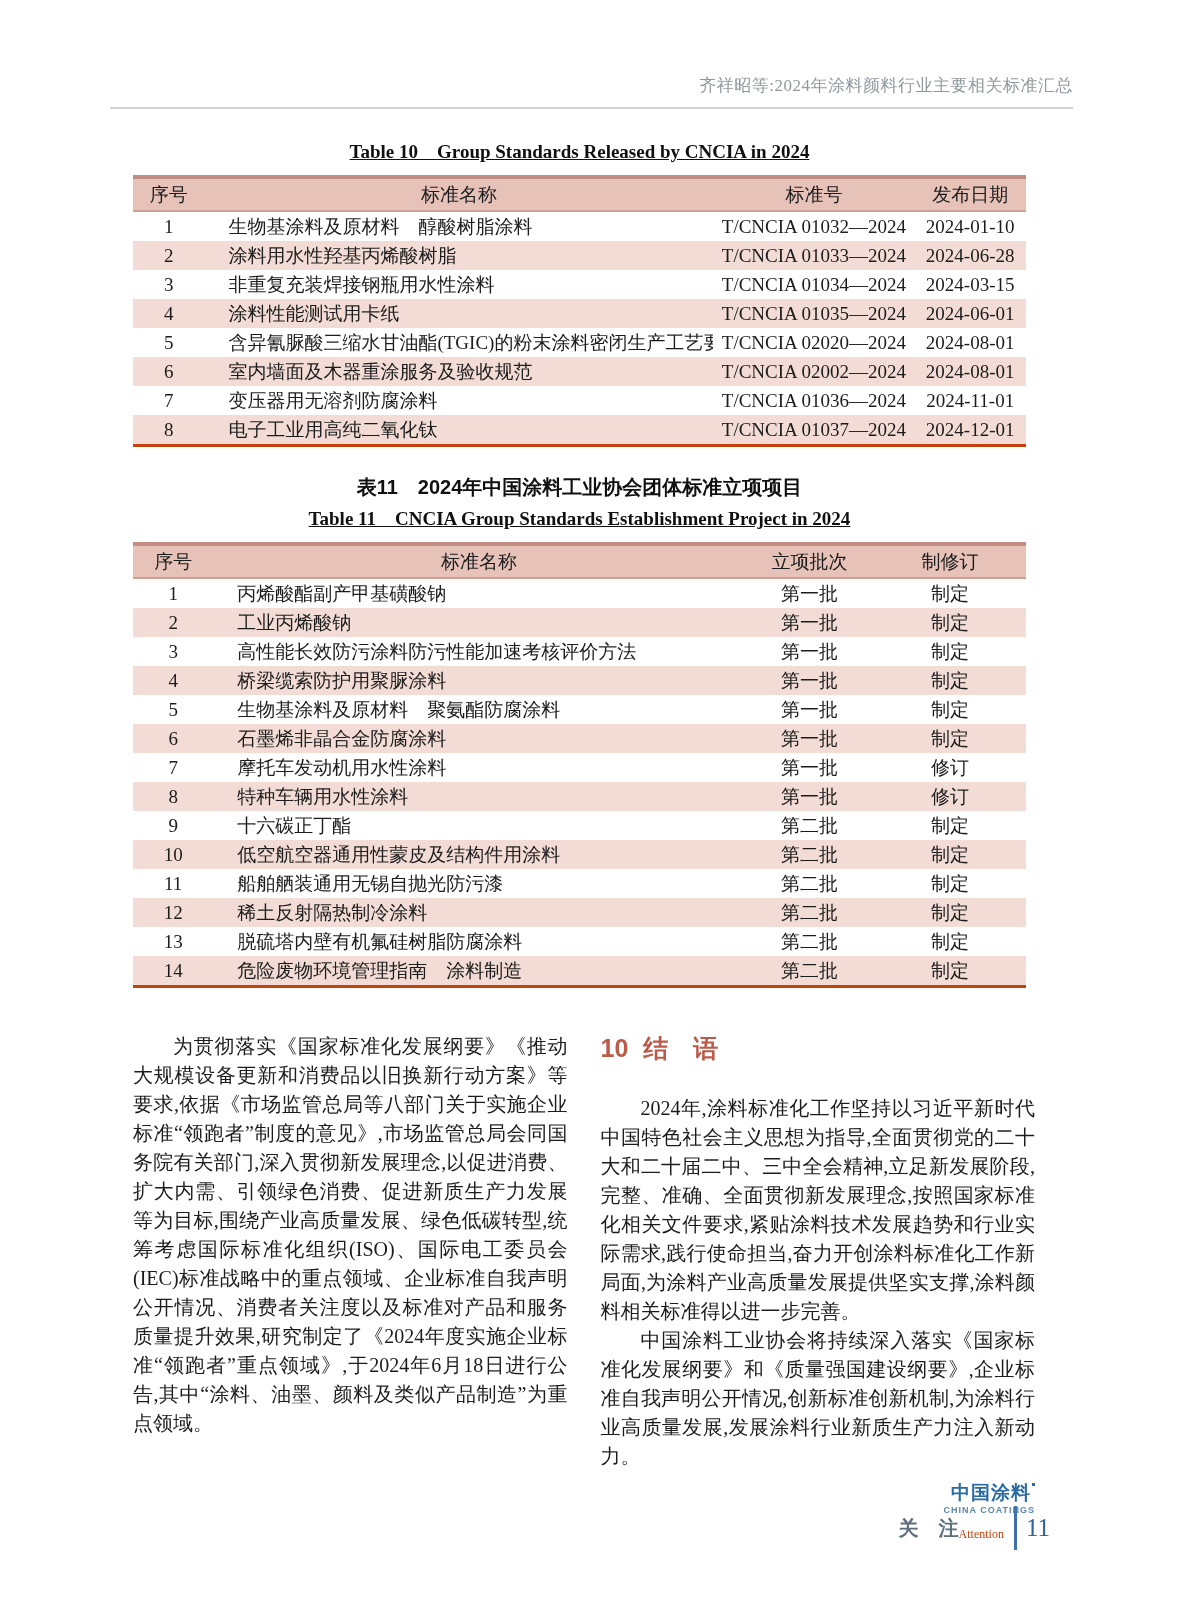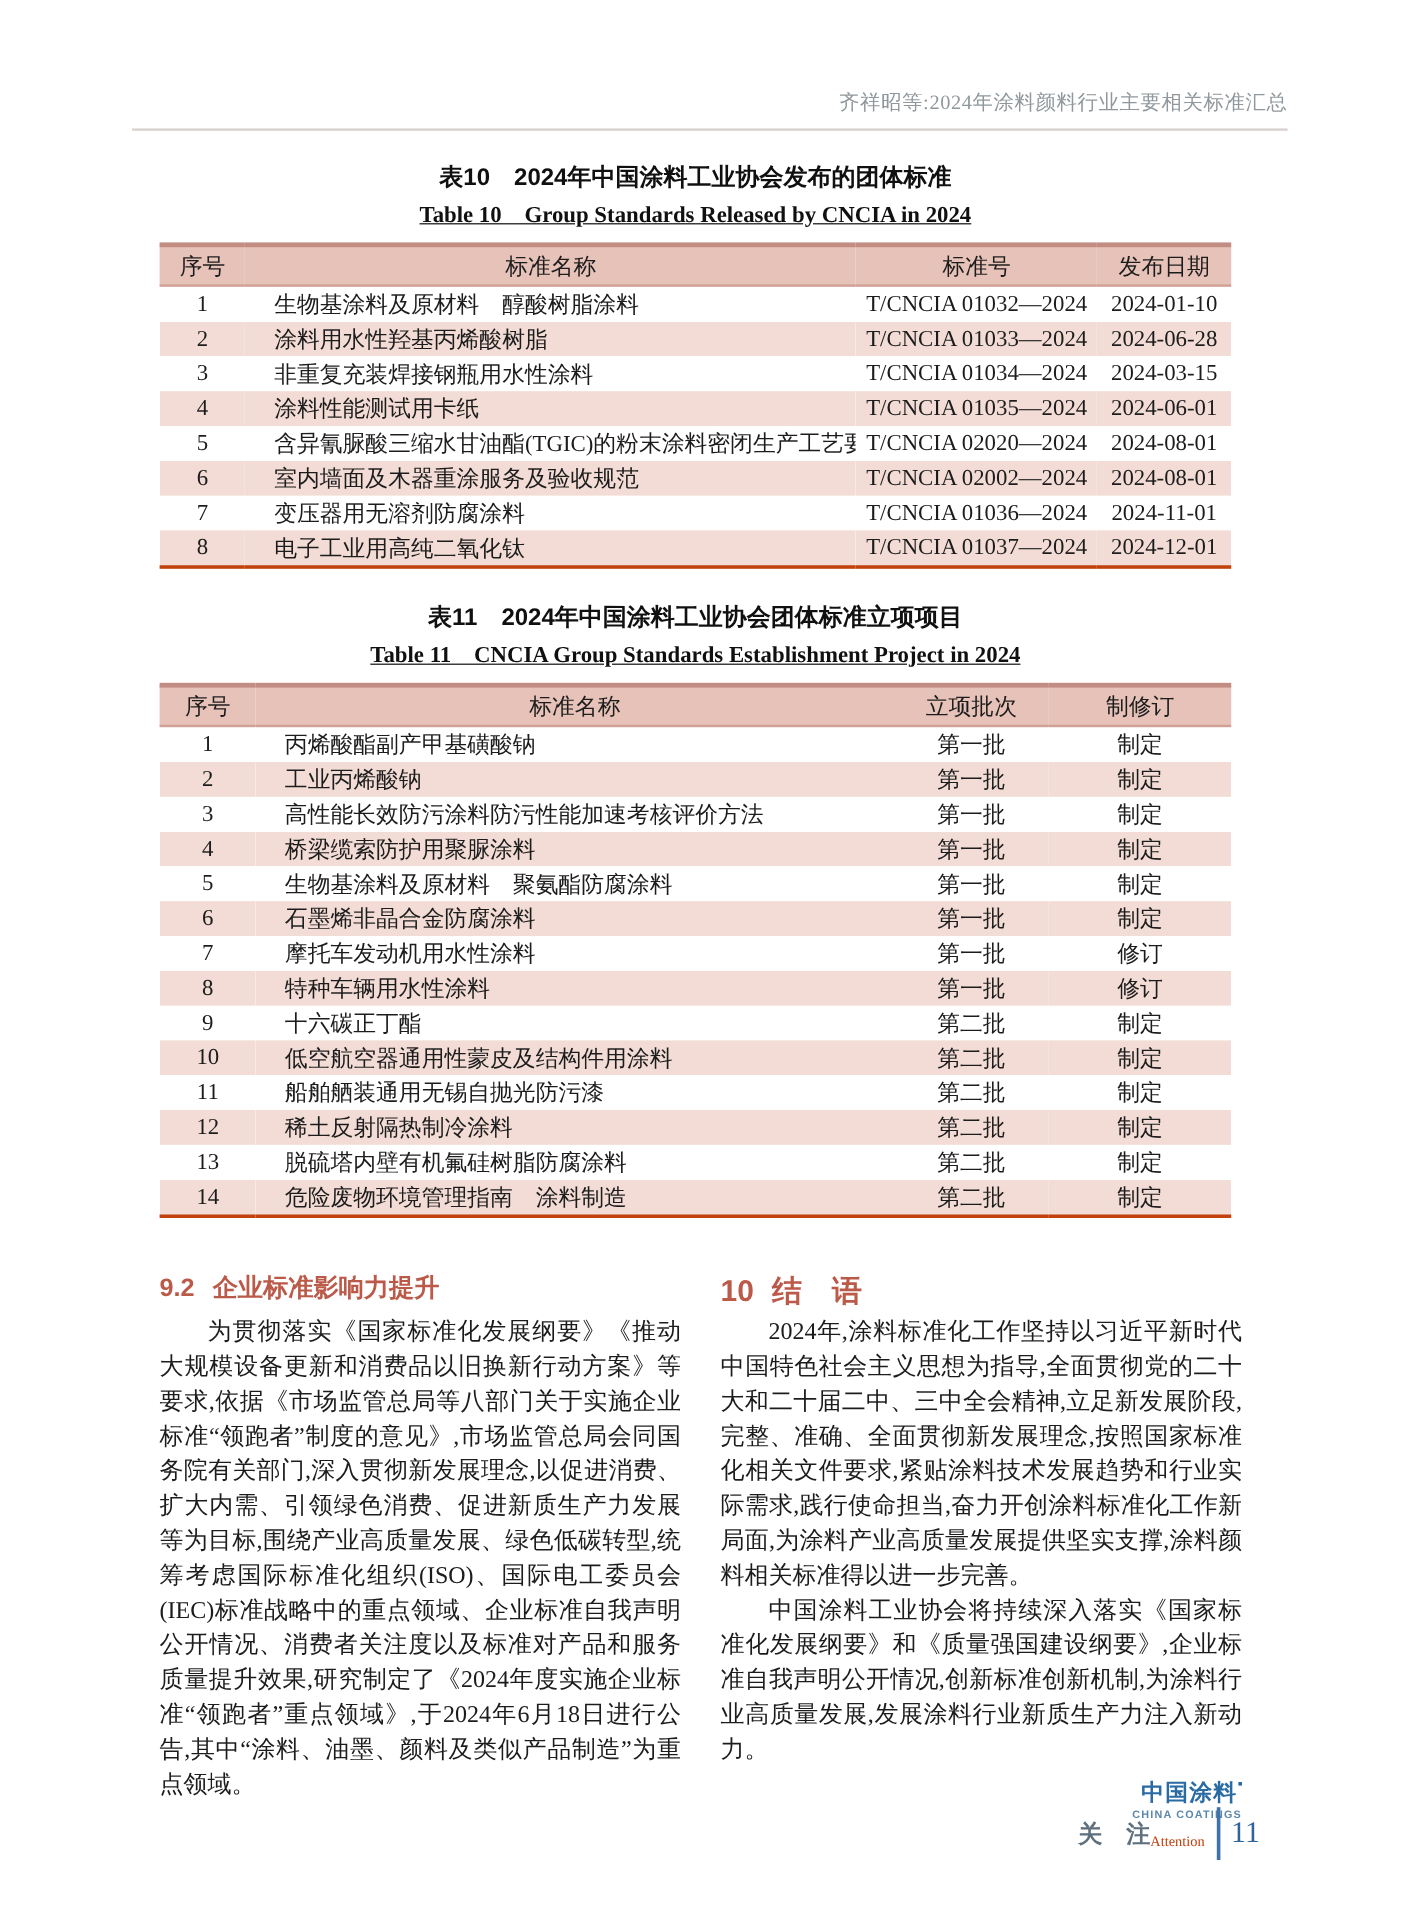--- a/index.html
+++ b/index.html
@@ -43,21 +43,21 @@
   .t11 .c1{width:9%}  .t11 .c2{width:59.5%} .t11 .c3{width:14.5%} .t11 .c4{width:17%}
 
   
   .columns{display:flex;margin:44px 152px 0 133px;gap:33px;}
   .col{flex:1;min-width:0;}
   .sec-heading{
     margin:0 0 9px 0;color:#bb5a49;
     font-family:"Liberation Sans","DejaVu Sans",sans-serif;font-weight:bold;
   }
   .sec-heading.small{font-size:21px;}
-  .sec-heading.large{font-size:25px;margin-bottom:4px;}
+  .sec-heading.large{font-size:25px;margin-bottom:29px;}
   .sec-num{margin-right:15px;}
   .para{
     font-size:20px;line-height:29px;text-align:justify;text-indent:2em;
     margin:0;color:#1c1c1c;
   }
   .logo{margin-top:12px;text-align:right;line-height:1.1;}
   .logo-zh{
     color:#2a6ba3;font-family:"Liberation Sans","DejaVu Sans",sans-serif;
     font-weight:bold;font-size:19px;letter-spacing:1px;position:relative;
   }
@@ -80,21 +80,20 @@
 </head>
 <body>
 
 <div class="page-header">
   <span>齐祥昭等:2024年涂料颜料行业主要相关标准汇总</span>
 </div>
 
 <div class="content">
 
   <section class="tbl-block">
-    <div class="tbl-title-zh">表10　2024年中国涂料工业协会发布的团体标准</div>
     <div class="tbl-title-en">Table 10　Group Standards Released by CNCIA in 2024</div>
     <table class="t10">
       <colgroup>
           <col class="c1">
           <col class="c2">
           <col class="c3">
           <col class="c4">
         </colgroup>
     <thead>
           <tr>
@@ -259,23 +258,20 @@
             <td>危险废物环境管理指南　涂料制造</td>
             <td>第二批</td>
             <td>制定</td>
           </tr>
         </tbody>
       </table>
   </section>
 
   <main class="columns">
     <div class="col">
-      <h3 class="sec-heading small">
-        <span class="sec-num">9.2</span><span>企业标准影响力提升</span>
-      </h3>
       <p class="para">为贯彻落实《国家标准化发展纲要》《推动大规模设备更新和消费品以旧换新行动方案》等要求,依据《市场监管总局等八部门关于实施企业标准“领跑者”制度的意见》,市场监管总局会同国务院有关部门,深入贯彻新发展理念,以促进消费、扩大内需、引领绿色消费、促进新质生产力发展等为目标,围绕产业高质量发展、绿色低碳转型,统筹考虑国际标准化组织(ISO)、国际电工委员会(IEC)标准战略中的重点领域、企业标准自我声明公开情况、消费者关注度以及标准对产品和服务质量提升效果,研究制定了《2024年度实施企业标准“领跑者”重点领域》,于2024年6月18日进行公告,其中“涂料、油墨、颜料及类似产品制造”为重点领域。</p>
     </div>
     <div class="col">
       <h3 class="sec-heading large">
         <span class="sec-num">10</span><span>结　语</span>
       </h3>
       <p class="para">2024年,涂料标准化工作坚持以习近平新时代中国特色社会主义思想为指导,全面贯彻党的二十大和二十届二中、三中全会精神,立足新发展阶段,完整、准确、全面贯彻新发展理念,按照国家标准化相关文件要求,紧贴涂料技术发展趋势和行业实际需求,践行使命担当,奋力开创涂料标准化工作新局面,为涂料产业高质量发展提供坚实支撑,涂料颜料相关标准得以进一步完善。</p>
       <p class="para">中国涂料工业协会将持续深入落实《国家标准化发展纲要》和《质量强国建设纲要》,企业标准自我声明公开情况,创新标准创新机制,为涂料行业高质量发展,发展涂料行业新质生产力注入新动力。</p>
       <div class="logo">
         <div class="logo-zh">中国涂料</div>

